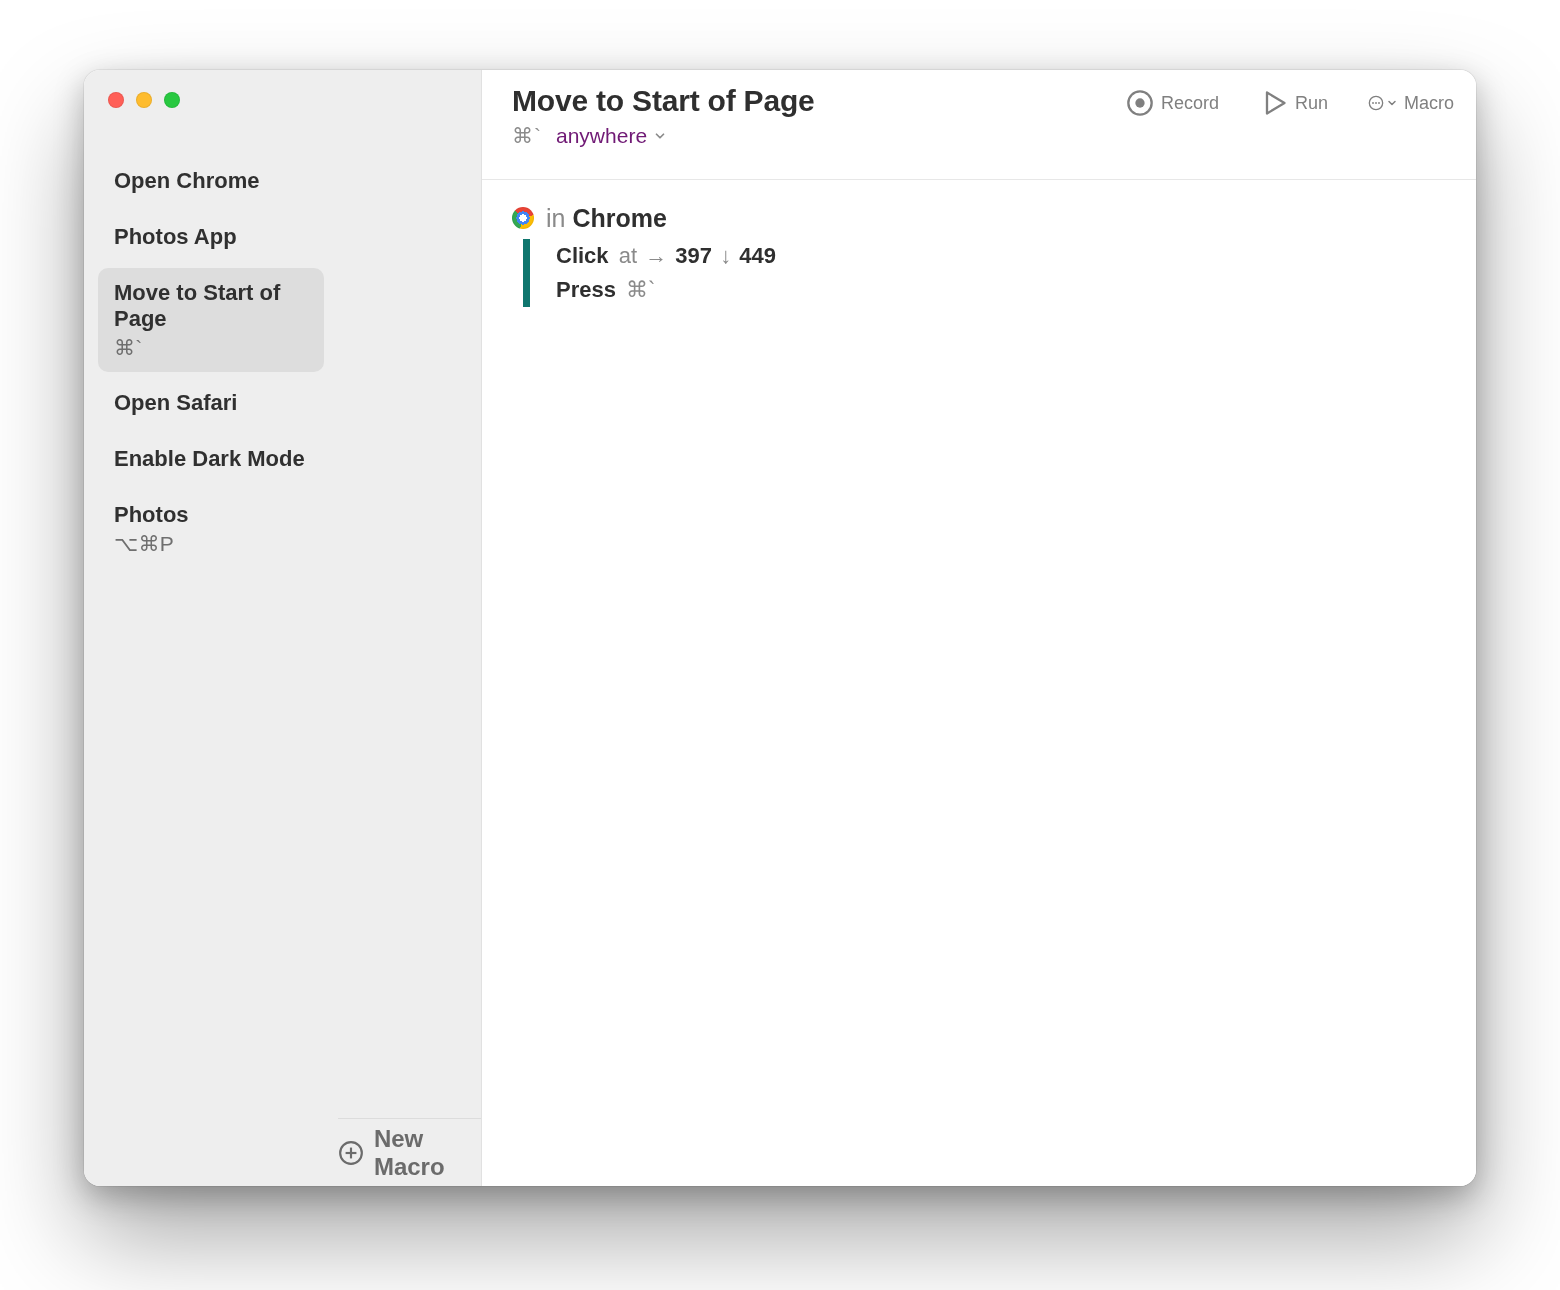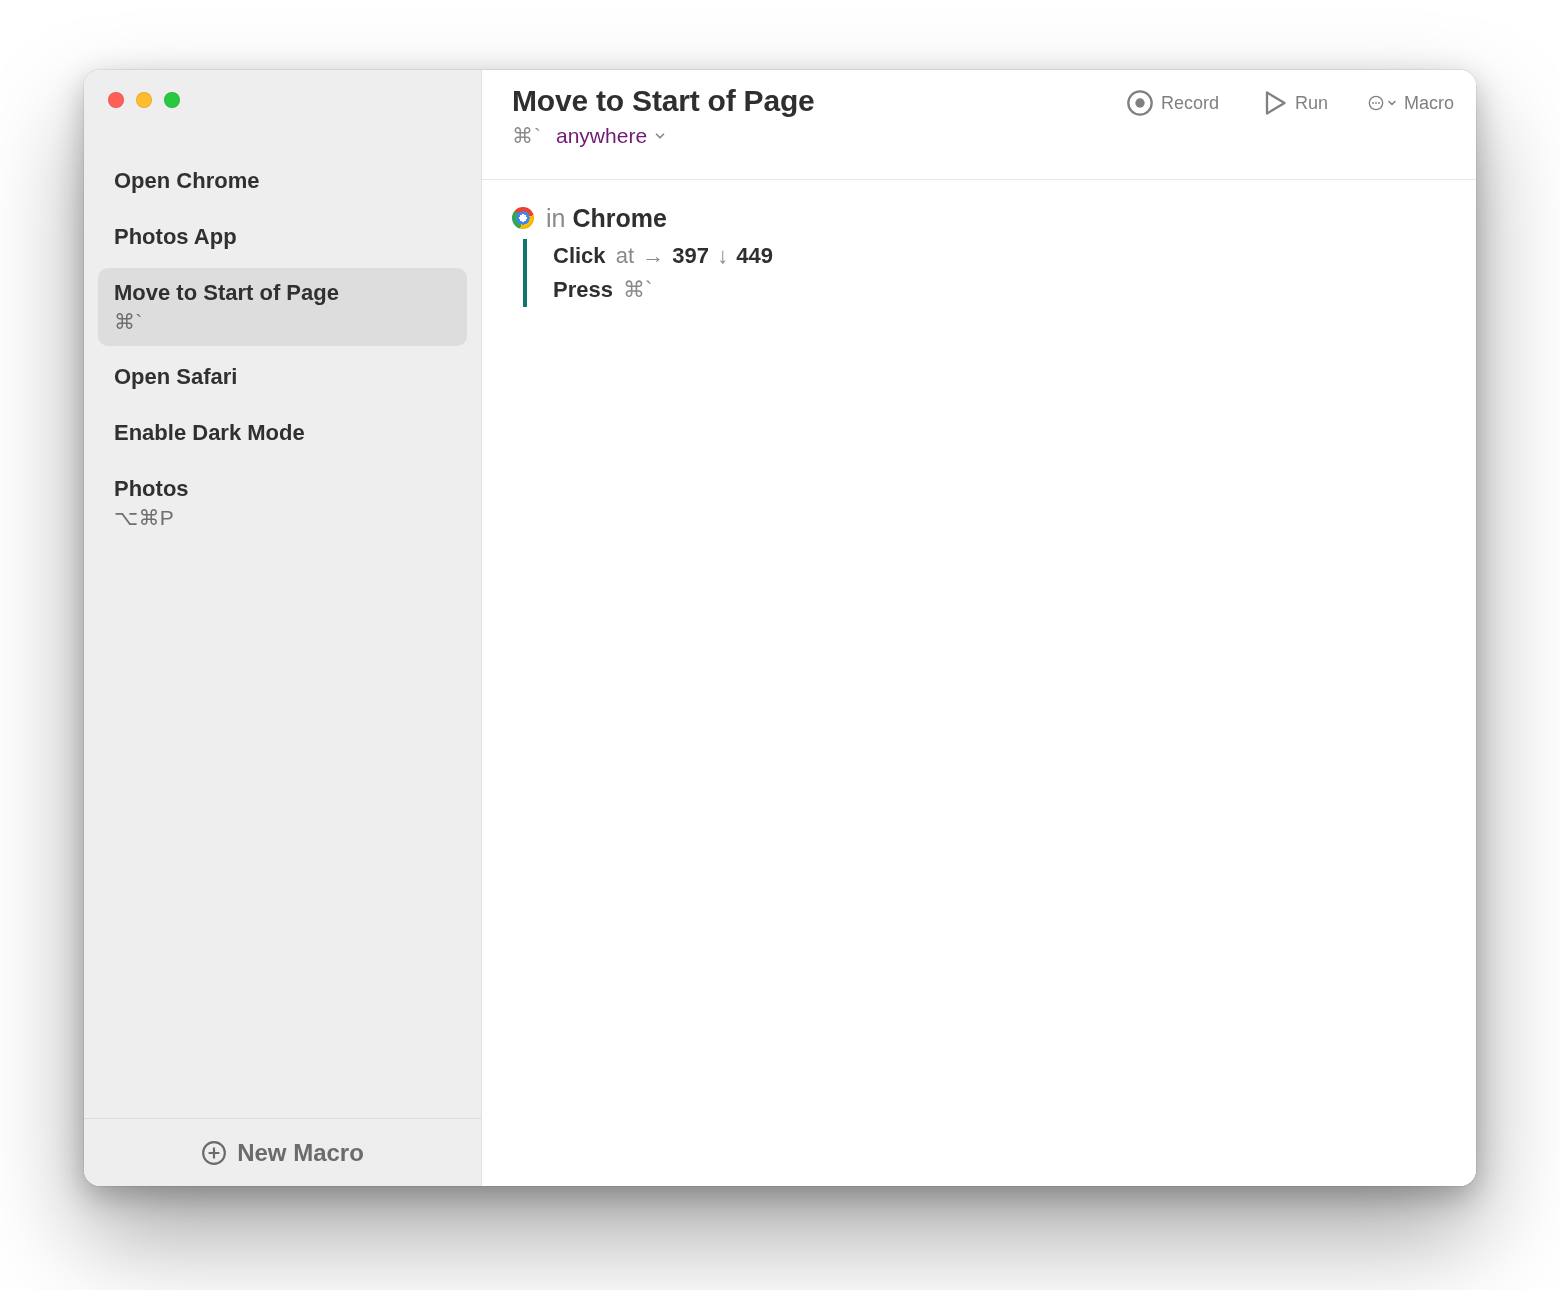--- a/index.html
+++ b/index.html
@@ -35,21 +35,21 @@
 
   
   .sidebar {
     position: relative;
     width: 398px;
     flex: 0 0 398px;
     height: 100%;
     background: #eeeeee;
     border-right: 1px solid #e1e1e1;
     display: flex;
-    flex-direction: column;
+    flex-direction: row;
   }
   .traffic-lights {
     position: absolute;
     top: 22px; left: 24px;
     display: flex; gap: 12px;
   }
   .tl { width: 16px; height: 16px; border-radius: 50%; }
   .tl.red    { background: #ff5f57; box-shadow: inset 0 0 0 1px rgba(0,0,0,0.08); }
   .tl.yellow { background: #febc2e; box-shadow: inset 0 0 0 1px rgba(0,0,0,0.08); }
   .tl.green  { background: #28c840; box-shadow: inset 0 0 0 1px rgba(0,0,0,0.08); }
@@ -180,21 +180,21 @@
   .trigger-text {
     font-size: 25px;
     color: #313131;
   }
   .trigger-text .in-label { color: #8a8a8a; font-weight: 400; }
   .trigger-text .app-name { font-weight: 700; color: #2f2f2f; }
 
   .steps {
     margin-top: 6px;
     margin-left: 11px; 
-    border-left: 4px solid #0f766e;
+    border-left: 7px solid #0f766e;
     padding: 4px 0 4px 26px;
     display: flex;
     flex-direction: column;
     gap: 8px;
   }
   .step {
     font-size: 22px;
     color: #313131;
   }
   .step .muted { color: #8a8a8a; }

